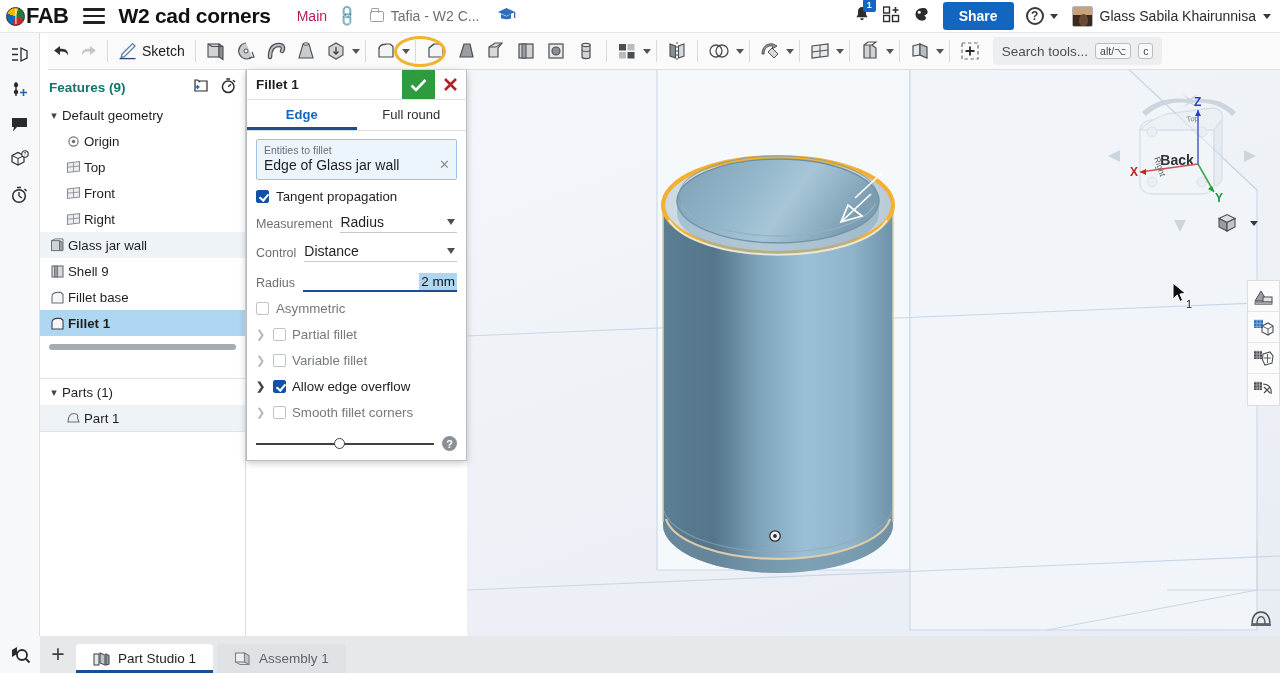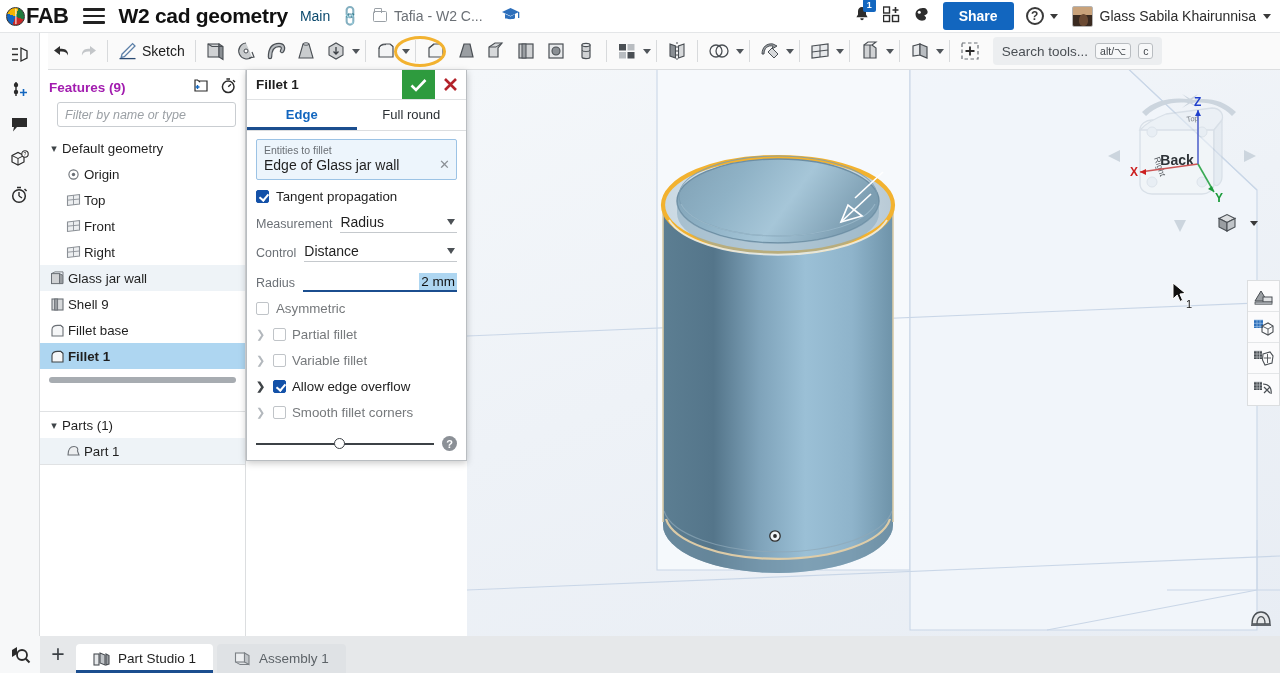--- a/index.html
+++ b/index.html
@@ -26,21 +26,21 @@
     border:1.5px solid #333; position:relative; margin-right:1px;
   }
   .fab-globe::after{
     content:""; position:absolute; left:50%; top:1px; width:1.2px; height:15px;
     background:#fff; transform:translateX(-50%);
   }
   .fab-text{ font-weight:bold; font-size:22px; letter-spacing:-0.5px; color:#151515; }
   .hamburger{ margin-left:14px; width:22px; cursor:pointer; }
   .hamburger span{ display:block; height:2.4px; background:#222; margin:4px 0; border-radius:1px;}
   .doc-title{ font-size:21px; font-weight:bold; margin-left:14px; color:#111; letter-spacing:-.3px;}
-  .branch{ font-size:14px; color:#0c4a6e; margin-left:12px; }
+  .branch{ font-size:14px; color:#be185d; margin-left:26px; }
   .link-icon{ margin-left:11px; color:#7b8085; font-size:15px; transform:rotate(-45deg);}
   .folder-chip{ display:flex; align-items:center; margin-left:13px; color:#6b7076; font-size:14px;}
   .folder-glyph{
     width:14px;height:11px;border:1.4px solid #9aa0a6;border-radius:1.5px;margin-right:7px;position:relative;
   }
   .folder-glyph::before{
     content:"";position:absolute;left:0;top:-4px;width:6px;height:4px;
     border:1.4px solid #9aa0a6;border-bottom:none;border-radius:1.5px 1.5px 0 0;
   }
   .grad-icon{ margin-left:18px; color:#2d6fbb; font-size:16px;}
@@ -114,21 +114,21 @@
              cursor:pointer;color:#2b2b2b;font-size:16px;}
 
   
   .tree{
     position:absolute;left:40px;top:70px;width:206px;height:566px;background:#fff;
     border-right:1px solid #dcdee0; overflow:hidden;
   }
   .tree-head{
     display:flex;align-items:center;padding:7px 8px 5px 9px;
   }
-  .tree-head .lbl{ font-size:13.5px;font-weight:bold;color:#a21caf;}
+  .tree-head .lbl{ font-size:13.5px;font-weight:bold;color:#0f766e;}
   .tree-head .sp{flex:1;}
   .tree-head .hicon{ margin-left:12px;cursor:pointer;font-size:15px;color:#2b2b2b;}
   .filter-row{ display:flex;align-items:center;gap:8px;padding:0 9px 8px 9px;}
   .funnel{ width:15px;height:14px; }
   .filter-input{
     flex:1;height:25px;border:1px solid #c9cdd1;border-radius:3px;background:#fff;
     font-family:"Liberation Sans",sans-serif;font-size:12.5px;color:#4a4f54;
     padding:0 7px; font-style:italic;
   }
   .filter-input::placeholder{ color:#9ba0a5; font-style:italic; }
@@ -281,21 +281,21 @@
   <div class="topbar">
     <div class="fab-logo">
       <div class="fab-globe"></div>
       <div class="fab-text">FAB</div>
     </div>
     <div class="hamburger">
       <span></span>
         <span></span>
         <span></span>
     </div>
-    <div class="doc-title">W2 cad geometry</div>
+    <div class="doc-title">W2 cad corners</div>
     <div class="branch">Main</div>
     <div class="link-icon">🔗</div>
     <div class="folder-chip">
       <span class="folder-glyph"></span>
       <span>Tafia - W2 C...</span>
     </div>
     <div class="grad-icon">
       <svg width="19" height="15" viewBox="0 0 19 15">
         <path d="M1 5 L9.5 1 L18 5 L9.5 9 Z" fill="#2d6fbb"></path>
         <path d="M4 7 L4 11 C4 12.6 14 12.6 14 11 L14 7 L9.5 9.4 Z" fill="#2d6fbb"></path>
@@ -576,26 +576,20 @@
       </div>
       <div class="hicon">
         <svg width="17" height="17" viewBox="0 0 17 17">
           <circle cx="8.2" cy="9.8" r="5.8" fill="none" stroke="#2b2b2b" stroke-width="1.5"></circle>
           <path d="M8.2 9.8 L11 7.2" stroke="#2b2b2b" stroke-width="1.4"></path>
           <path d="M6.4 1.9 H10 M13 3.2 L15 5" stroke="#2b2b2b" stroke-width="1.5"></path>
         </svg>
       </div>
     </div>
 
-    <div class="filter-row">
-      <svg class="funnel" viewBox="0 0 15 14">
-        <path d="M1 1.5 H14 L8.8 7.5 V13 L6.2 10.5 V7.5 Z" fill="none" stroke="#4a4f54" stroke-width="1.2"></path>
-      </svg>
-      <input class="filter-input" placeholder="Filter by name or type" style="">
-    </div>
 
     <div>
       <div class="tnode">
         <div class="tchev">▾</div>
         <div>Default geometry</div>
       </div>
 
       <div class="tnode indent">
         <div class="tico">
           <svg width="13" height="13" viewBox="0 0 13 13">

